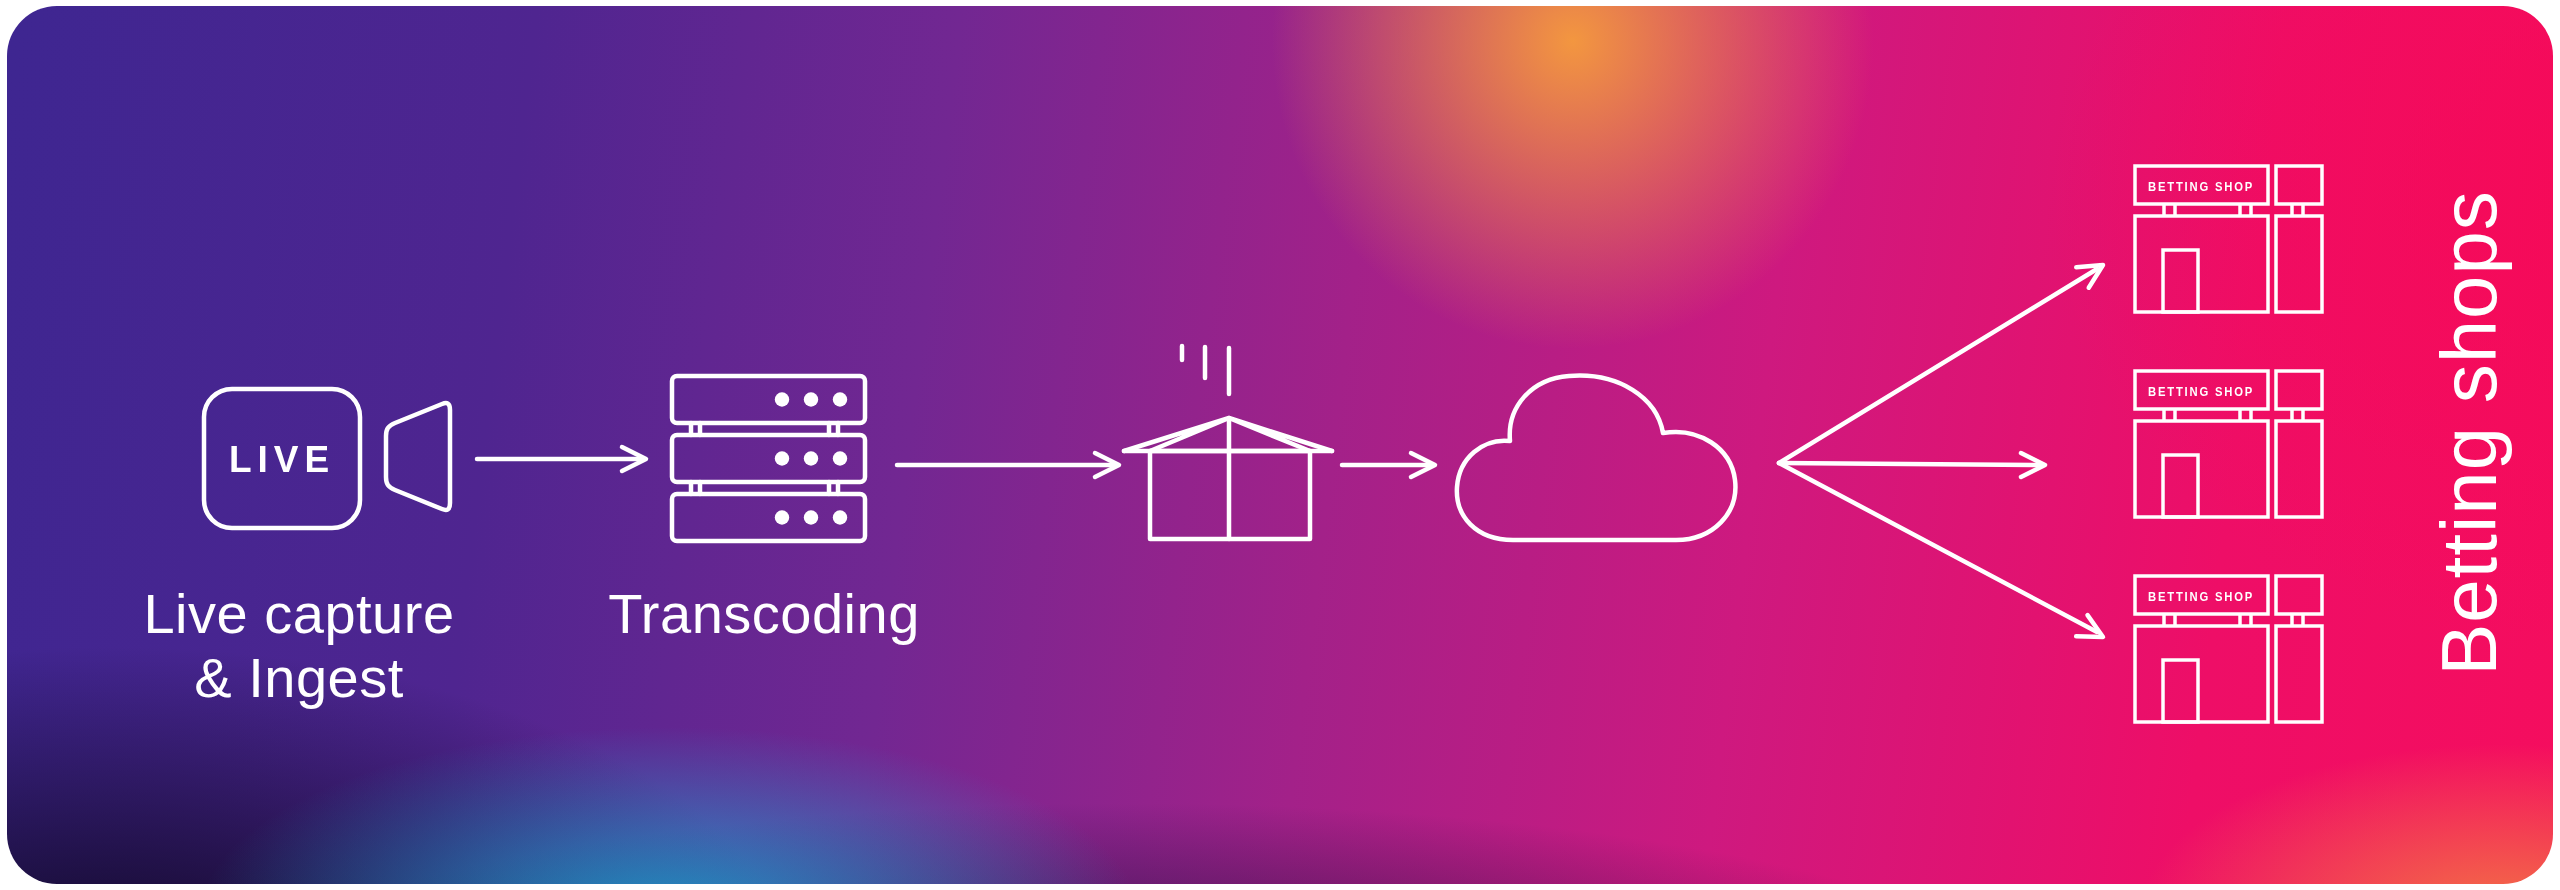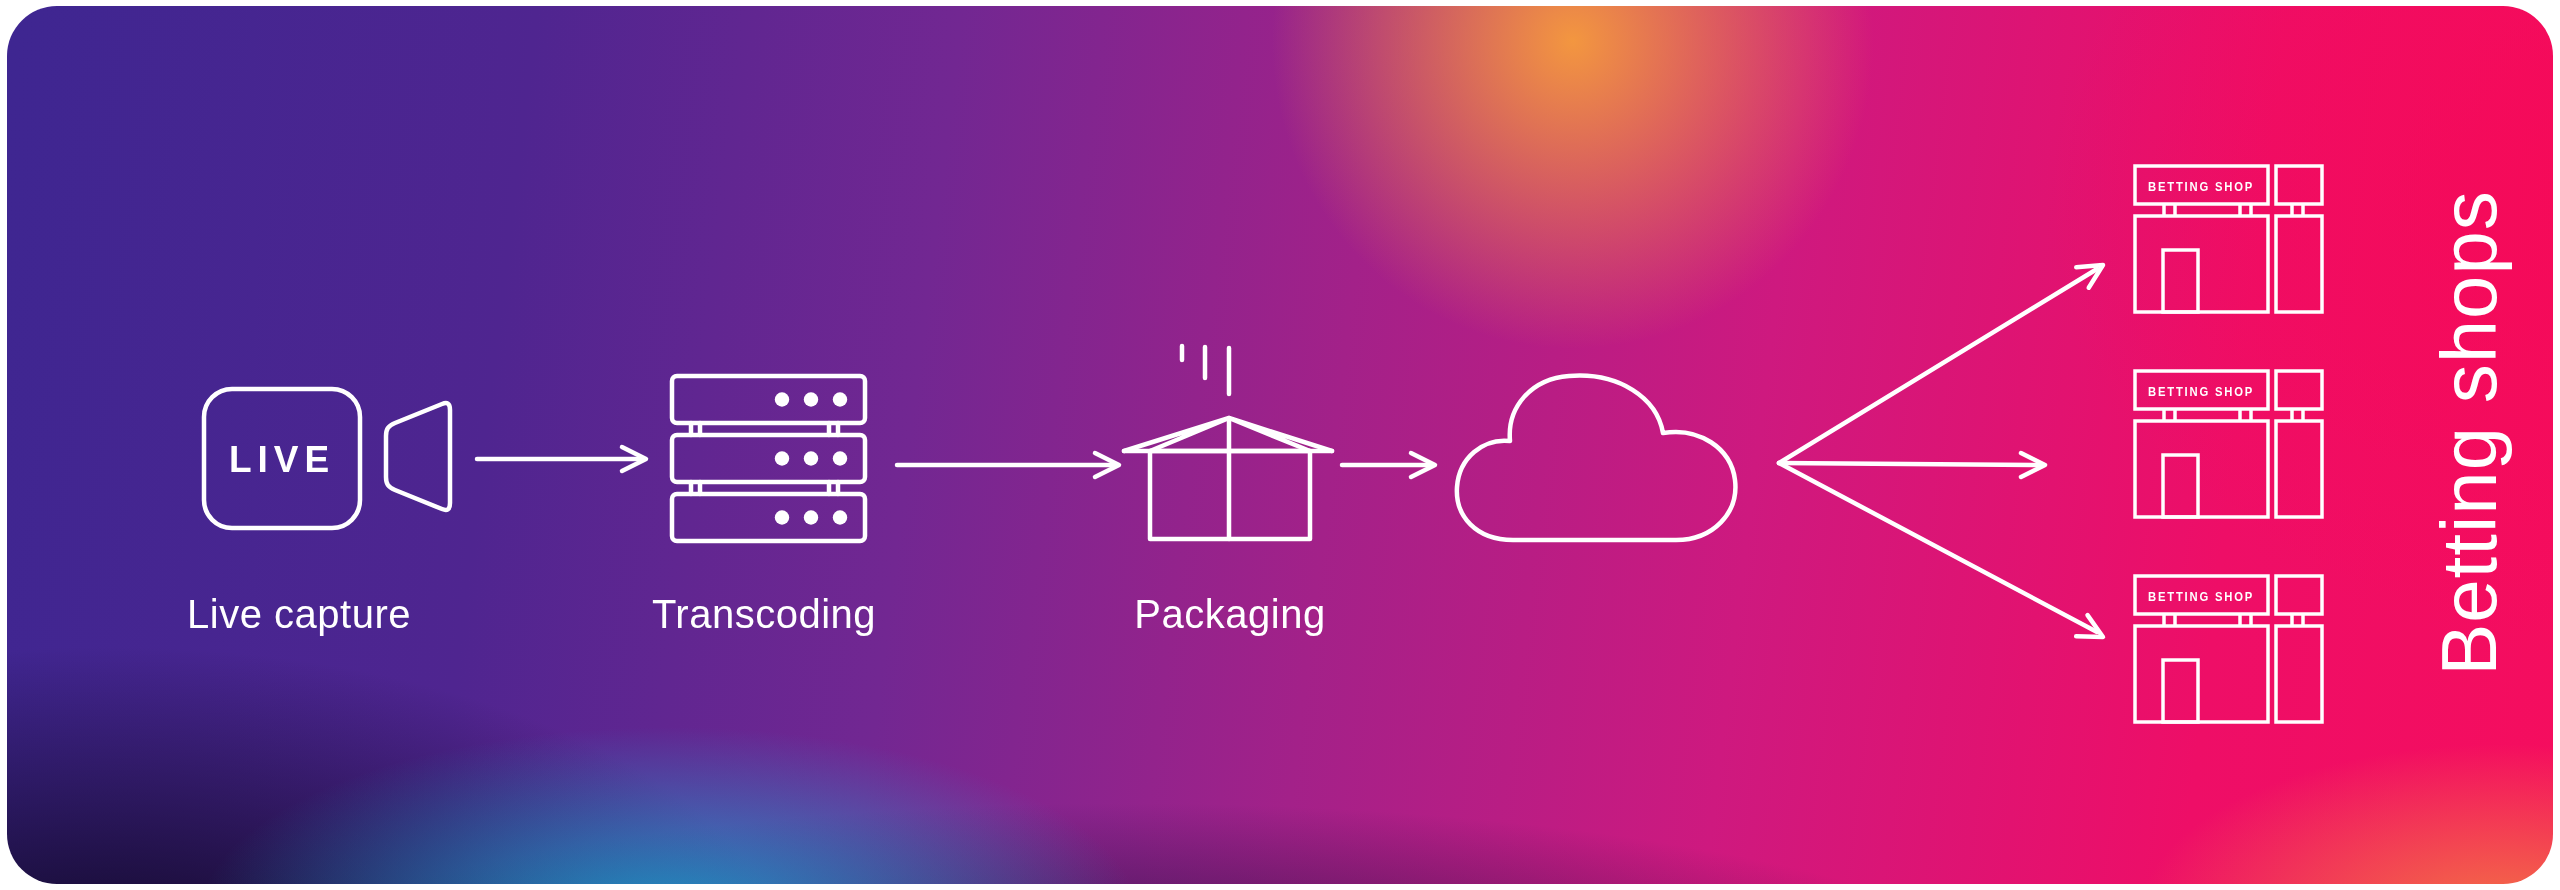--- a/index.html
+++ b/index.html
@@ -17,21 +17,21 @@
   }
   svg.art{position:absolute;left:0;top:0;width:2560px;height:890px;}
   .ln{stroke:#ffffff;fill:none;stroke-width:4.5;stroke-linecap:round;stroke-linejoin:round;}
   .ln-thin{stroke:#ffffff;fill:none;stroke-width:3.5;stroke-linejoin:miter;}
   .dot{fill:#ffffff;stroke:none;}
   .live-text{fill:#ffffff;font-family:"Liberation Sans",sans-serif;font-size:37px;font-weight:600;
              letter-spacing:6px;text-anchor:middle;}
   .sign-text{fill:#ffffff;font-family:"Liberation Sans",sans-serif;font-size:12.5px;font-weight:700;
              letter-spacing:2px;text-anchor:middle;}
   .label{position:absolute;top:576px;width:400px;text-align:center;color:#ffffff;
-         font-size:40px;line-height:64px;font-weight:400;letter-spacing:.5px;}
+         font-size:56px;line-height:64px;font-weight:400;letter-spacing:.5px;}
   .vlabel{position:absolute;left:2162px;top:384px;width:600px;height:86px;line-height:86px;
           text-align:center;color:#ffffff;font-size:78px;font-weight:500;letter-spacing:1px;
           transform:rotate(-90deg);}
 </style>
 </head>
 <body>
 
 <div class="stage">
   <div class="panel">
 
@@ -130,20 +130,20 @@
         <rect class="ln-thin" x="0" y="50" width="133" height="96"></rect>
         <rect class="ln-thin" x="28" y="84" width="35" height="62"></rect>
         <rect class="ln-thin" x="141" y="0" width="46" height="38"></rect>
         <path class="ln-thin" d="M157,38 V50 M168,38 V50"></path>
         <rect class="ln-thin" x="141" y="50" width="46" height="96"></rect>
       </g>
     </svg>
 
     <div class="label" style="left:92px">
       <div>Live capture</div>
+      <div>&amp; Ingest</div>
     </div>
     <div class="label" style="left:557px">Transcoding</div>
-    <div class="label" style="left:1023px">Packaging</div>
 
     <div class="vlabel">Betting shops</div>
 
   </div>
 </div>
 
 </body></html>

